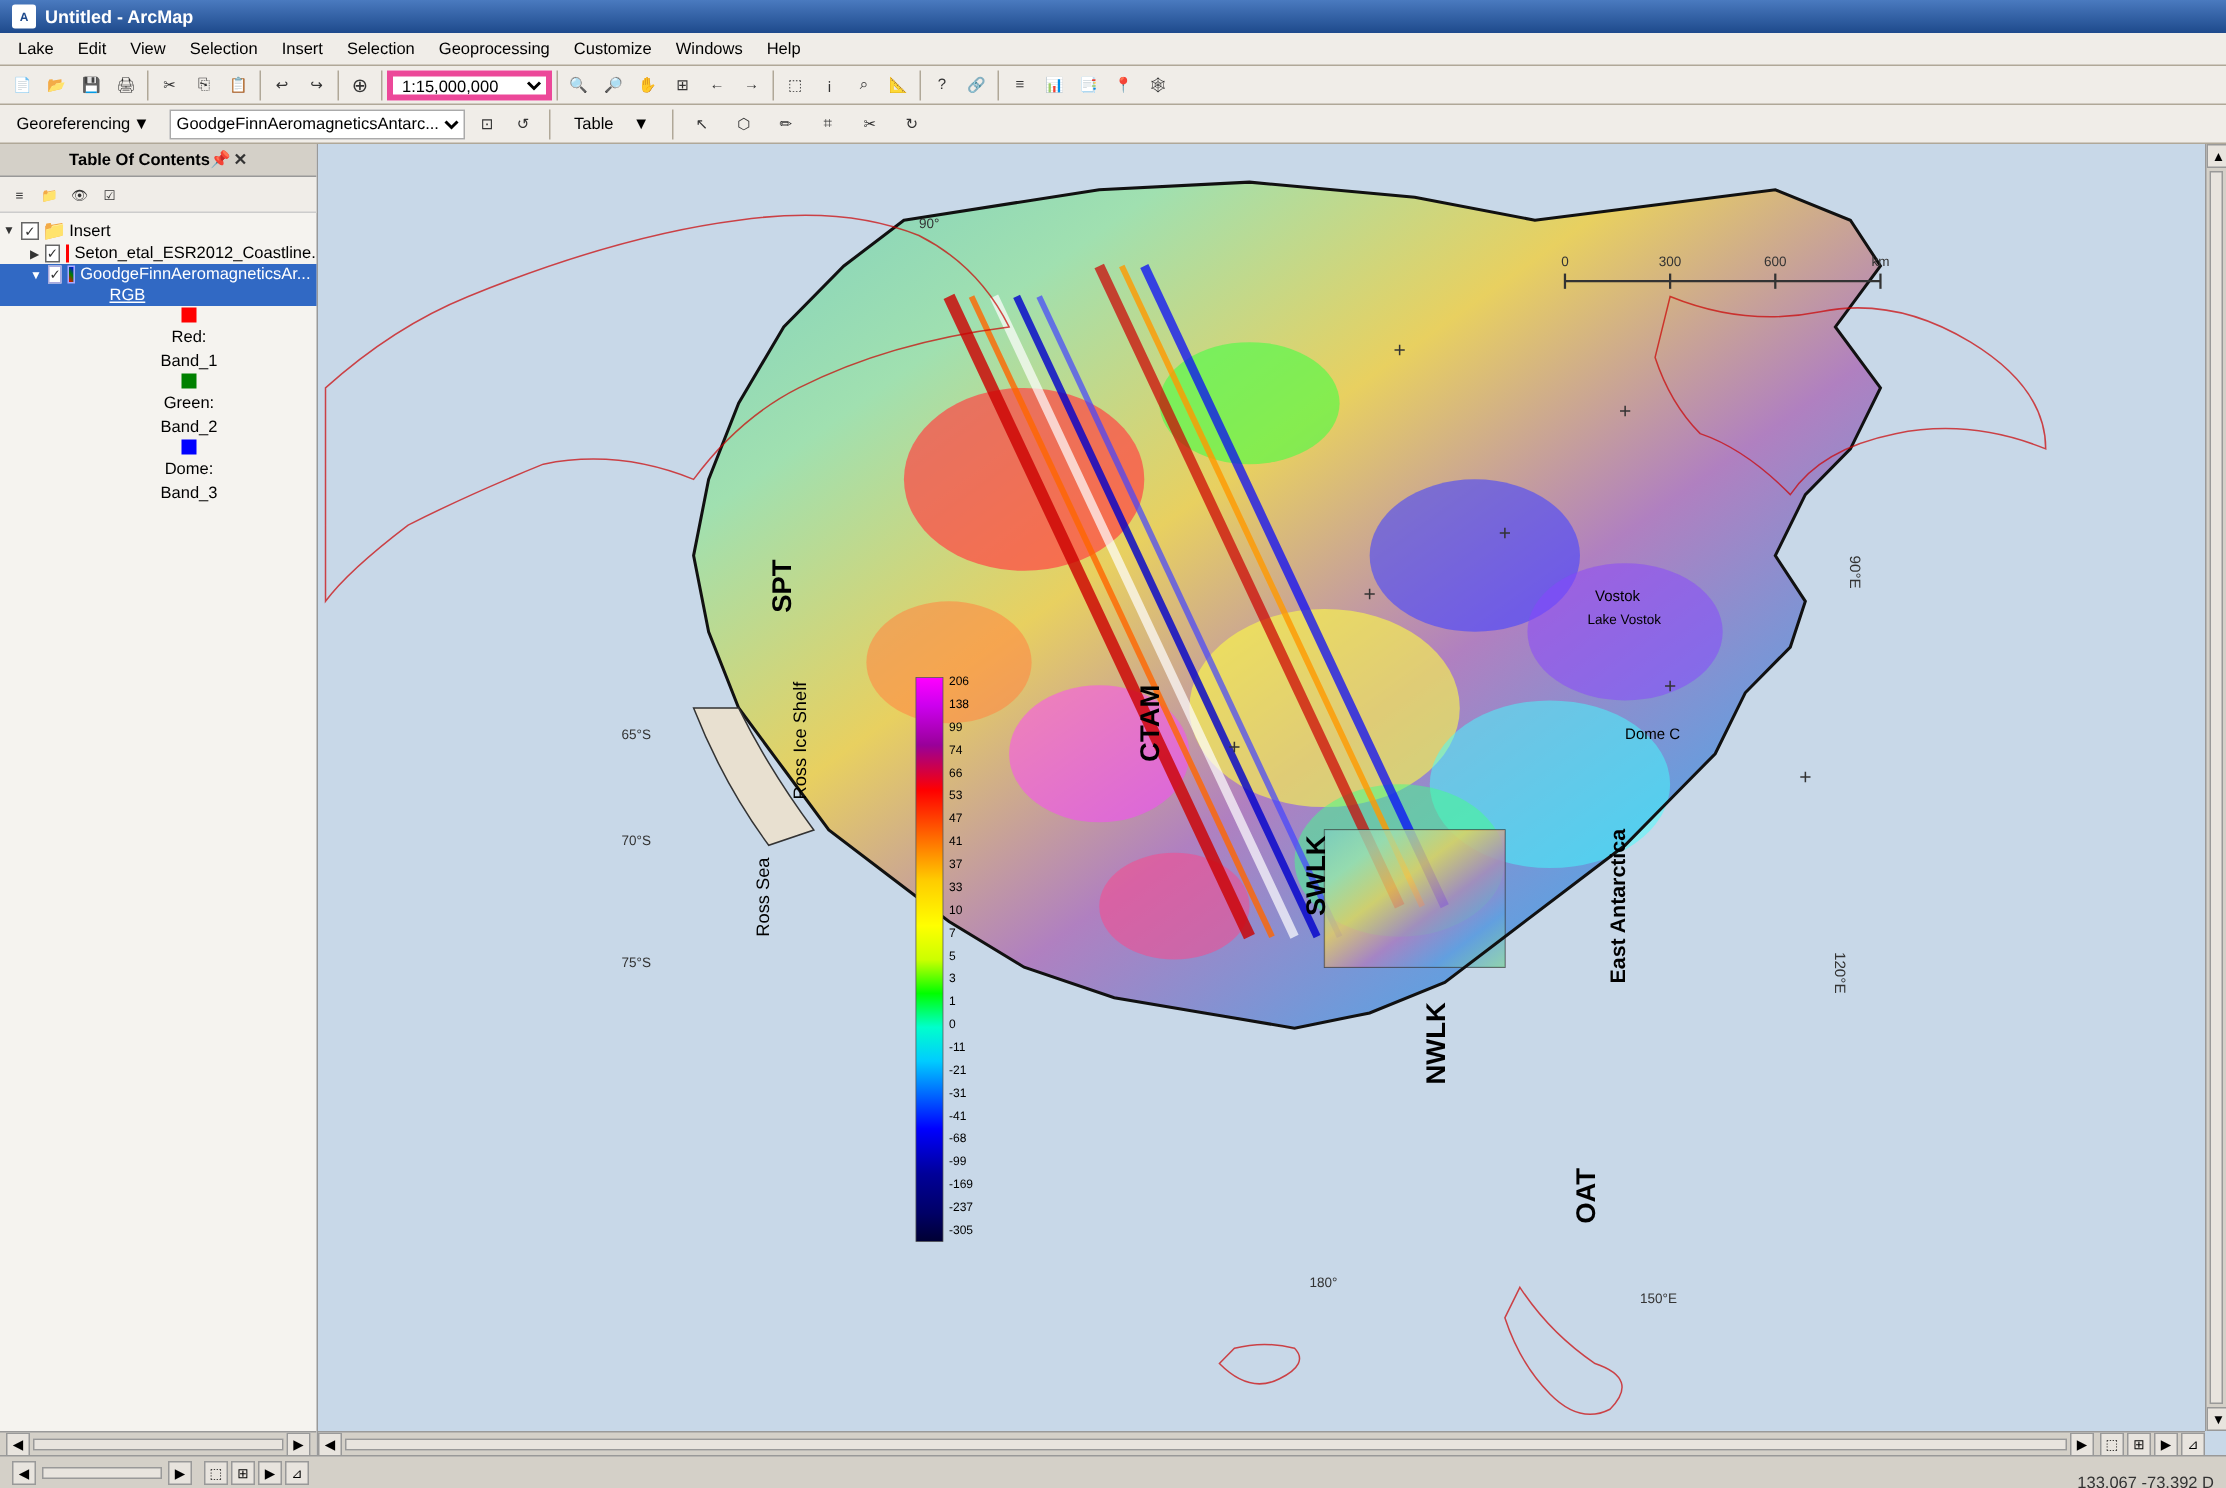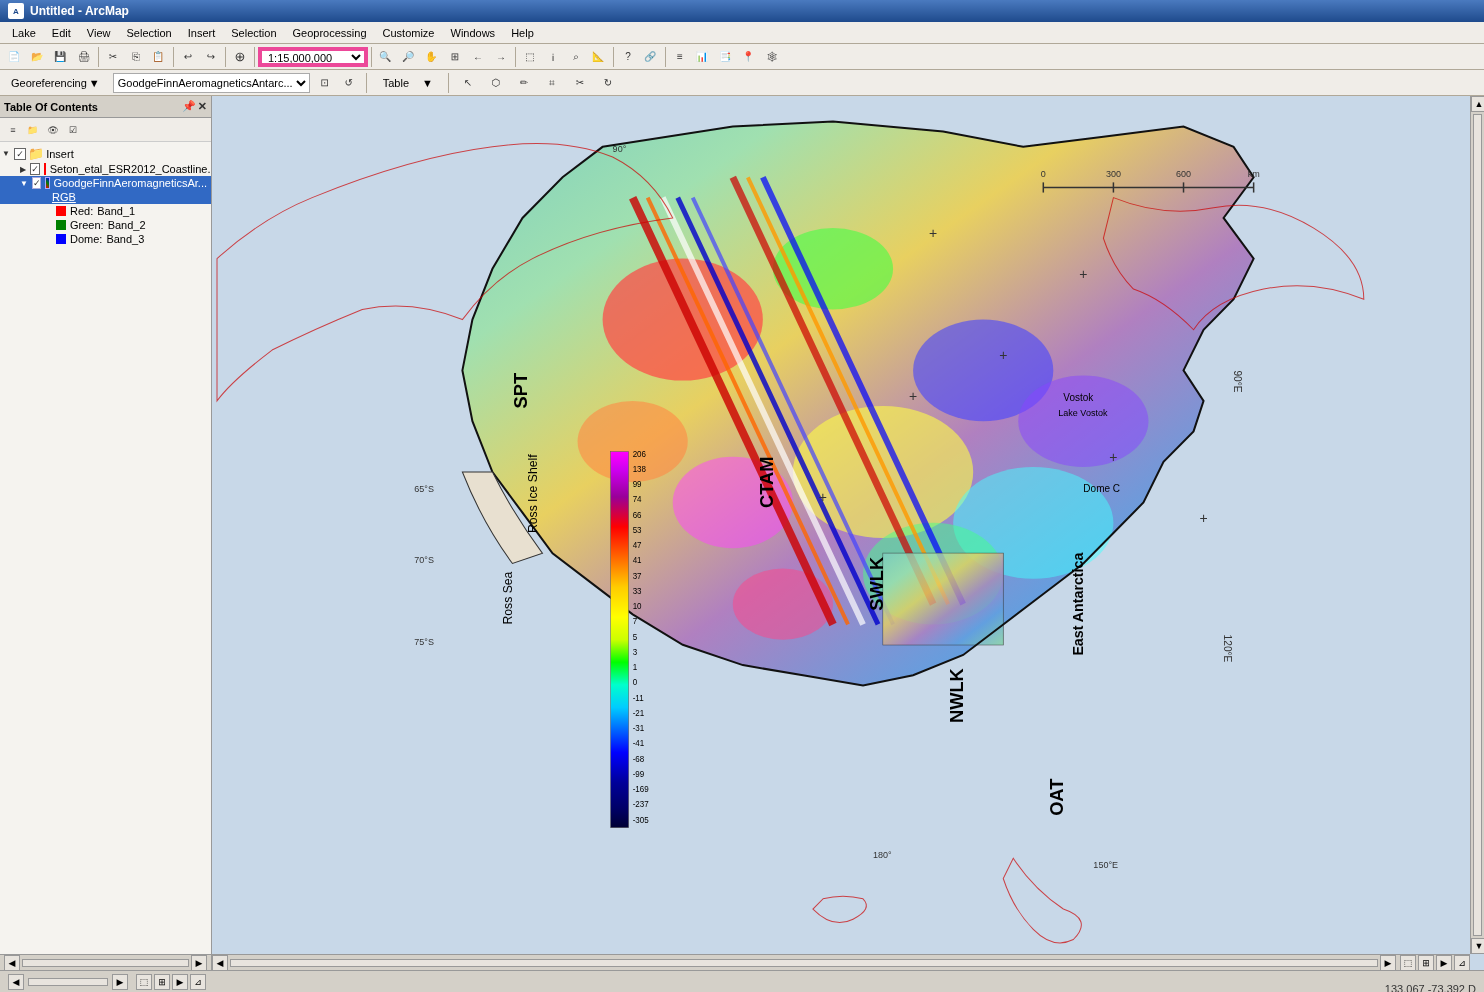--- a/index.html
+++ b/index.html
@@ -104,21 +104,21 @@
       display: flex;
       flex-direction: column;
       overflow: hidden;
     }
     #toc-header {
       height: 22px;
       background: #d4d0c8;
       border-bottom: 1px solid #999;
       display: flex;
       align-items: center;
-      justify-content: space-between;
+      justify-content: center;
       padding: 0 4px;
       font-size: 11px;
       font-weight: bold;
     }
     #toc-header-icons { display: flex; gap: 2px; }
     #toc-header-icons span { cursor: pointer; color: #333; font-size: 11px; }
     #toc-toolbar {
       height: 24px;
       background: #f0ede8;
       border-bottom: 1px solid #ccc;
@@ -147,21 +147,21 @@
     .toc-item {
       padding: 1px 4px 1px 20px;
       display: flex;
       align-items: center;
       gap: 4px;
     }
     .toc-item.selected { background: #3169c4; color: white; }
     .toc-item.selected * { color: white; }
     .checkbox { width: 12px; height: 12px; border: 1px solid #666; background: white; display: inline-flex; align-items: center; justify-content: center; font-size: 9px; }
     .checkbox.checked::after { content: '✓'; font-size: 9px; color: #333; }
-    .legend-item { padding: 1px 15px 1px 56px; display: flex; align-items: center; gap: 4px; font-size: 11px; }
+    .legend-item { padding: 1px 15px 1px 56px; display: flex; align-items: center; gap: 4px; font-size: 11px; flex-direction: column; }
     .legend-swatch { width: 10px; height: 10px; display: inline-block; }
 
     
     #map-area {
       flex: 1;
       background: #c8d8e8;
       position: relative;
       overflow: hidden;
     }
 
@@ -315,21 +315,21 @@
           <span>Seton_etal_ESR2012_Coastline...</span>
         </div>
 
         <div class="toc-item selected">
           <span class="toc-expand">▼</span>
           <div class="checkbox checked" style="border-color:#aad;"></div>
           <div style="width:16px;height:12px;border:1px solid #aaf;background:linear-gradient(45deg,red,green,blue);"></div>
           <span>GoodgeFinnAeromagneticsAr...</span>
         </div>
 
-        <div style="padding:1px 4px 1px 52px; font-size:11px; color:white; background:#3169c4;text-decoration:underline;">RGB</div>
+        <div style="padding:1px 4px 1px 73px; font-size:11px; color:white; background:#3169c4;text-decoration:underline;">RGB</div>
 
         <div class="legend-item">
           <span class="legend-swatch" style="background:red;"></span>
           <span>Red:</span>
           <span>Band_1</span>
         </div>
         <div class="legend-item">
           <span class="legend-swatch" style="background:green;"></span>
           <span>Green:</span>
           <span>Band_2</span>

